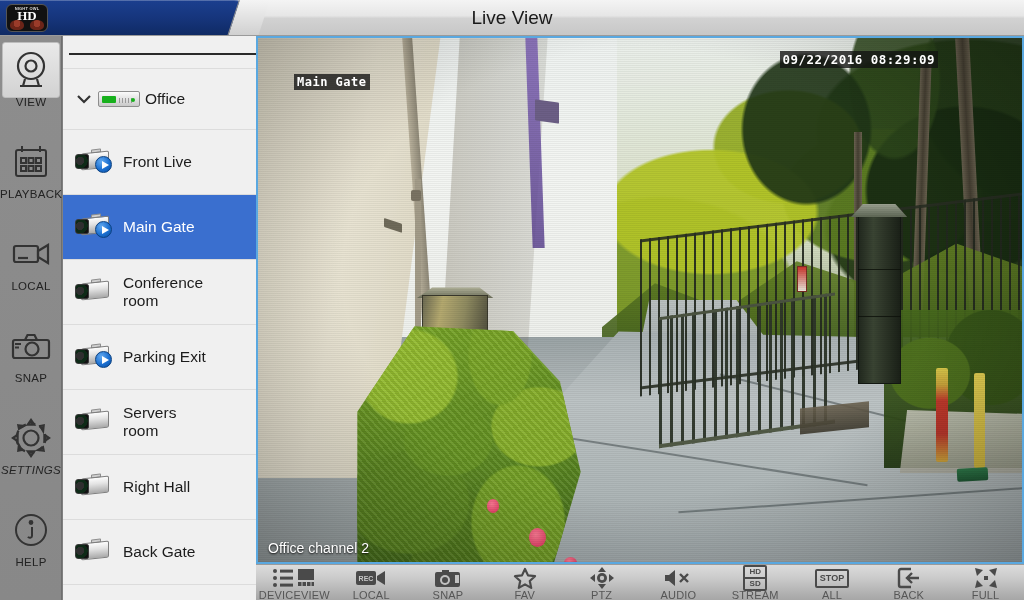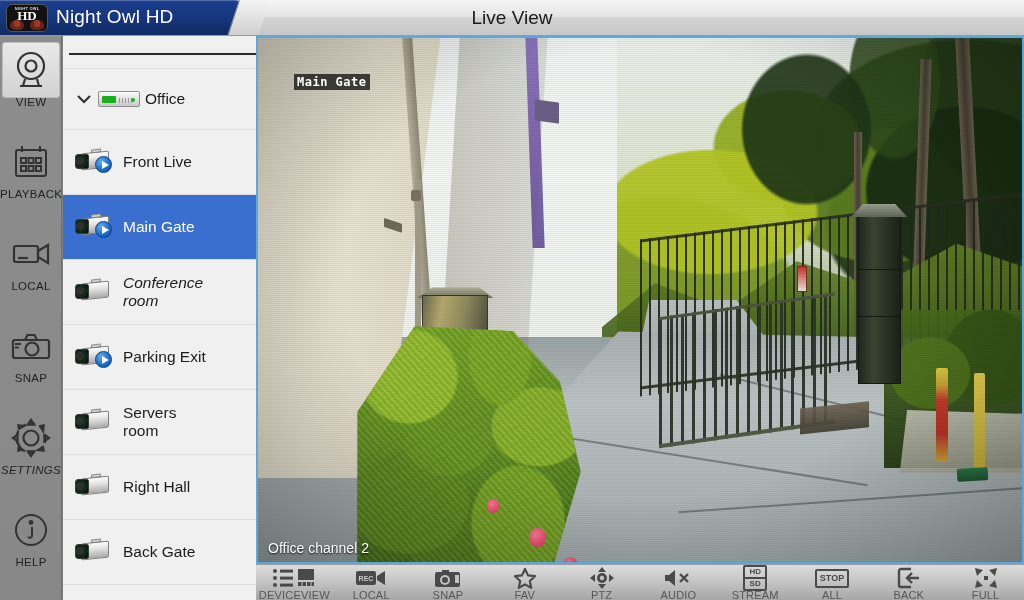--- a/index.html
+++ b/index.html
@@ -330,21 +330,20 @@
 
   <div class="titlebar">
     <div class="win-title">Live View</div>
     <div class="tab-active"></div>
     <div class="logo">
       <div class="brand">NIGHT OWL</div>
       <div class="hd">HD</div>
       <div class="owl l"></div>
       <div class="owl r"></div>
     </div>
-    <div class="tab-label">Night Owl HD</div>
   </div>
 
   <div class="rail">
 
     <div class="rail-item sel" style="top:4px;">
       <div class="ibox">
         <svg width="44" height="44" viewBox="0 0 44 44" fill="none" stroke="#333" stroke-width="2.2">
           <circle cx="22" cy="18" r="13"></circle>
             <circle cx="22" cy="18" r="5.5"></circle>
           <path d="M16 31 L14 38 M28 31 L30 38 M11 38 H33"></path>
@@ -461,21 +460,21 @@
       </div>
 
       <div class="node cam">
         <div class="node-icon">
           <div class="camicon">
               <div class="top"></div>
               <div class="body"></div>
               <div class="lens"></div>
             </div>
         </div>
-        <div class="node-label" style="white-space:pre-line;font-style:italic;">Conference
+        <div class="node-label" style="white-space:pre-line;">Conference
 room</div>
       </div>
 
       <div class="node cam">
         <div class="node-icon">
           <div class="camicon">
               <div class="top"></div>
               <div class="body"></div>
               <div class="lens"></div>
             </div>
@@ -580,20 +579,21 @@
       <div class="hedge-tex"></div>
       <div class="flower f1"></div>
       <div class="flower f2"></div>
       <div class="flower f3"></div>
 
       <div class="vignette"></div>
       <div class="scan"></div>
     </div>
 
     <div class="osd osd-cam">Main Gate</div>
+    <div class="osd osd-time">09/22/2016 08:29:09</div>
     <div class="osd-channel">Office channel 2</div>
   </div>
 
   <div class="toolbar">
 
     <div class="tb-item">
       <div class="tb-icon">
         <svg width="44" height="20" viewBox="0 0 44 20" fill="#4a4a4a">
           <circle cx="3" cy="3" r="2"></circle>
             <rect x="8" y="1.6" width="13" height="3"></rect>

